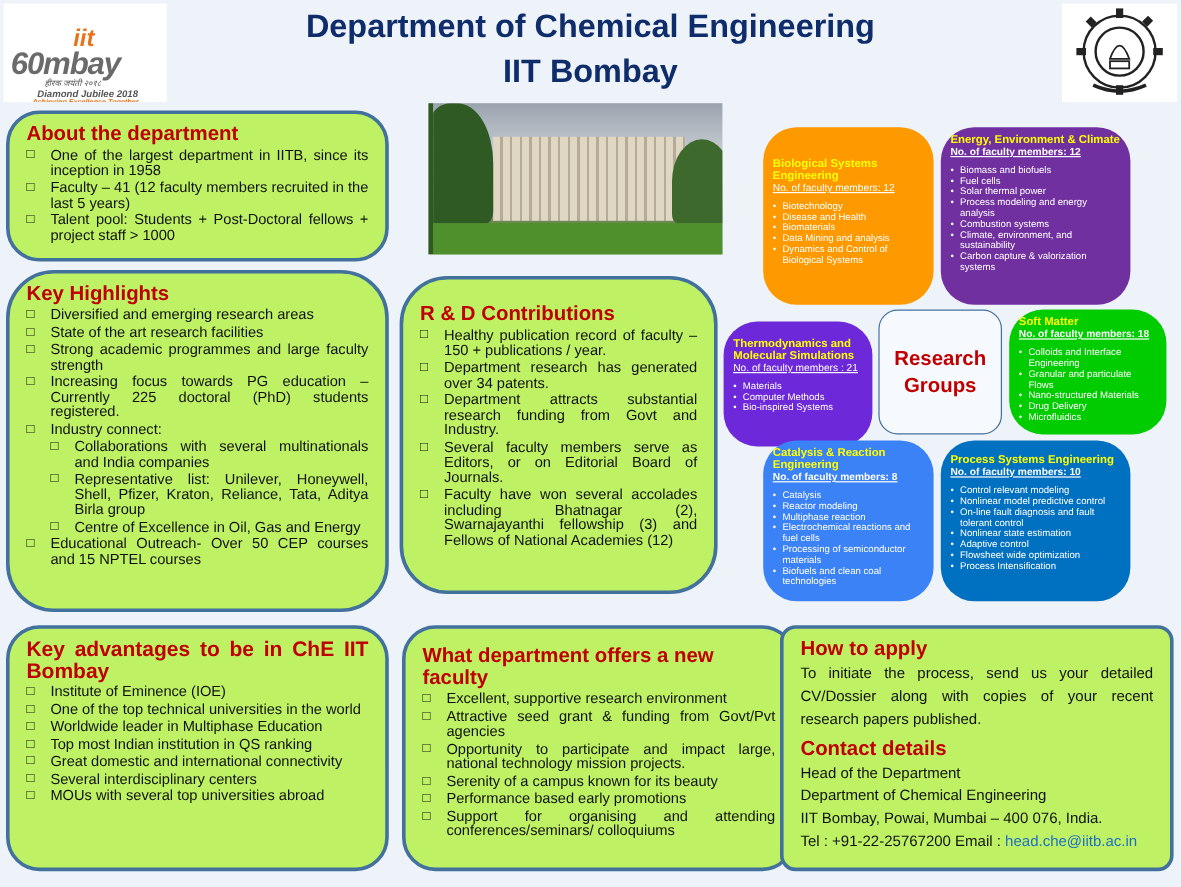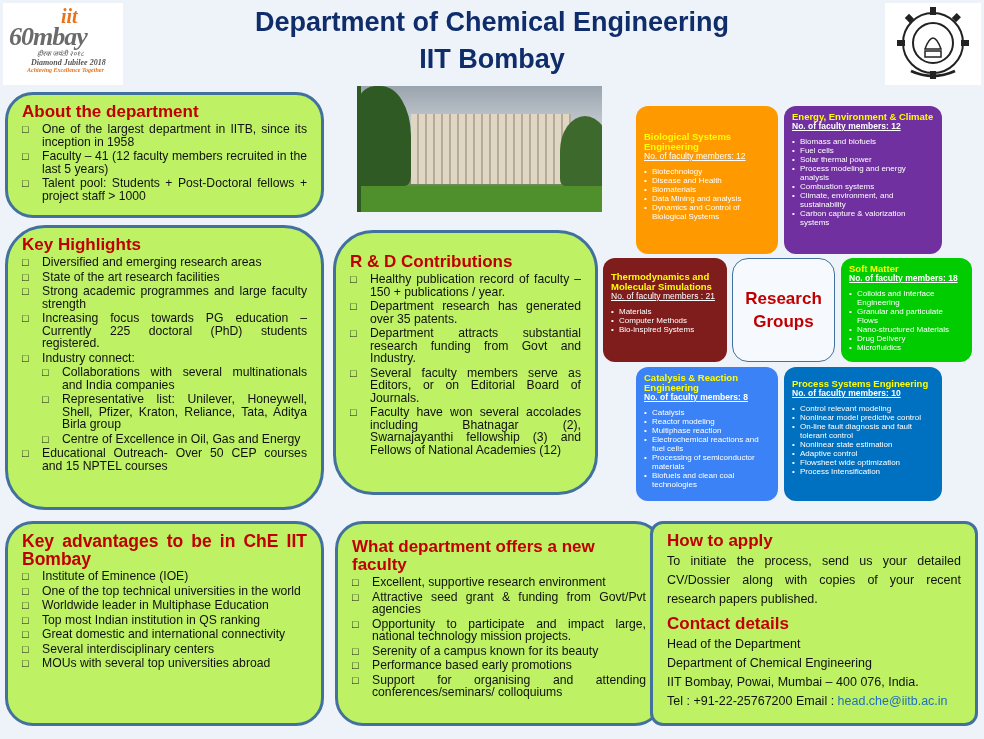--- a/index.html
+++ b/index.html
@@ -5,22 +5,22 @@
   * { box-sizing: border-box; margin: 0; padding: 0; }
   html, body { width: 984px; height: 739px; overflow: hidden; }
   body {
     position: relative;
     background: #eef3f9;
     font-family: "Liberation Sans", sans-serif;
     color: #111;
   }
   .abs { position: absolute; }
   .logo-left {
-    left: 3px; top: 3px; width: 120px; height: 82px; background: #fff;
-    padding: 4px 6px; overflow: hidden; font-family: Liberation Serif, serif;
+    left: 3px; top: 3px; width: 136px; height: 82px; background: #fff;
+    padding: 20px 6px; overflow: hidden;
   }
   .logo-left .iit { color: #e8731a; font-weight: bold; font-size: 20px; font-style: italic; margin-left: 52px; line-height: 18px; }
   .logo-left .bombay { color: #6a6a6a; font-weight: bold; font-size: 26px; font-style: italic; line-height: 24px; letter-spacing: -1px; }
   .logo-left .hindi { color: #555; font-size: 7px; font-style: italic; margin-left: 28px; }
   .logo-left .jubilee { color: #555; font-size: 8px; font-style: italic; font-weight: bold; margin-left: 22px; }
   .logo-left .tag { color: #e8731a; font-size: 6px; font-style: italic; font-weight: bold; margin-left: 18px; }
   .logo-right {
     left: 885px; top: 3px; width: 96px; height: 82px; background: #fff;
     display: flex; align-items: center; justify-content: center;
   }
@@ -44,21 +44,21 @@
     border-radius: 28px; padding: 8px 14px 8px 14px;
   }
   .box h2 { color: #c00000; font-size: 17px; font-weight: bold; line-height: 18px; margin-bottom: 2px; }
   .box ul { list-style: none; }
   .box li { position: relative; padding-left: 20px; font-size: 12.2px; line-height: 12.5px; text-align: justify; margin-bottom: 2px; }
   .box li::before { content: "\25A1"; position: absolute; left: 0; top: 0; font-size: 11px; }
   .box li.sub { margin-left: 20px; }
   .box p { font-size: 12.5px; line-height: 19px; text-align: justify; }
 
   .rg {
-    position: absolute; border-radius: 12px; padding: 6px 8px; color: #fff; font-size: 8px; line-height: 9px;
+    position: absolute; border-radius: 28px; padding: 6px 8px; color: #fff; font-size: 8px; line-height: 9px;
   }
   .rg .rg-title { color: #ffff00; font-weight: bold; font-size: 9.5px; line-height: 10px; }
   .rg .rg-count { text-decoration: underline; font-size: 8.5px; margin-bottom: 6px; }
   .rg ul { list-style: none; }
   .rg li { padding-left: 8px; position: relative; }
   .rg li::before { content: "\2022"; position: absolute; left: 0; }
   .center-label {
     position: absolute; left: 732px; top: 258px; width: 103px; height: 104px; background: #f6f9fd;
     border: 1.5px solid #41719c; border-radius: 16px; display: flex; align-items: center; justify-content: center;
     text-align: center; color: #c00000; font-weight: bold; font-size: 17px; line-height: 23px;
@@ -129,21 +129,21 @@
     <li class="sub">Representative list: Unilever, Honeywell, Shell, Pfizer, Kraton, Reliance, Tata, Aditya Birla group</li>
     <li class="sub">Centre of Excellence in Oil, Gas and Energy</li>
     <li>Educational Outreach- Over 50 CEP courses and 15 NPTEL courses</li>
   </ul>
 </div>
 
 <div class="box" style="left:333px; top:230px; width:265px; height:265px; border-radius:40px; padding-top:20px;">
   <h2>R &amp; D Contributions</h2>
   <ul>
     <li>Healthy publication record of faculty – 150 + publications / year.</li>
-    <li>Department research has generated over 35 patents.</li>
+    <li>Department research has generated over 34 patents.</li>
     <li>Department attracts substantial research funding from Govt and Industry.</li>
     <li>Several faculty members serve as Editors, or on Editorial Board of Journals.</li>
     <li>Faculty have won several accolades including Bhatnagar (2), Swarnajayanthi fellowship (3) and Fellows of National Academies (12)</li>
   </ul>
 </div>
 
 <div class="rg" style="left:636px; top:106px; width:142px; height:148px; background:#ff9900; padding-top:26px;">
   <div class="rg-title">Biological Systems Engineering</div>
   <div class="rg-count">No. of faculty members: 12</div>
   <ul>
@@ -162,21 +162,21 @@
     <li>Biomass and biofuels</li>
     <li>Fuel cells</li>
     <li>Solar thermal power</li>
     <li>Process modeling and energy analysis</li>
     <li>Combustion systems</li>
     <li>Climate, environment, and sustainability</li>
     <li>Carbon capture &amp; valorization systems</li>
   </ul>
 </div>
 
-<div class="rg" style="left:603px; top:258px; width:124px; height:104px; background:#7f1d1d; padding-top:14px;">
+<div class="rg" style="left:603px; top:268px; width:124px; height:104px; background:#6d28d9; padding-top:14px;">
   <div class="rg-title">Thermodynamics and Molecular Simulations</div>
   <div class="rg-count">No. of faculty members : 21</div>
   <ul>
     <li>Materials</li>
     <li>Computer Methods</li>
     <li>Bio-inspired Systems</li>
   </ul>
 </div>
 
 <div class="center-label">

